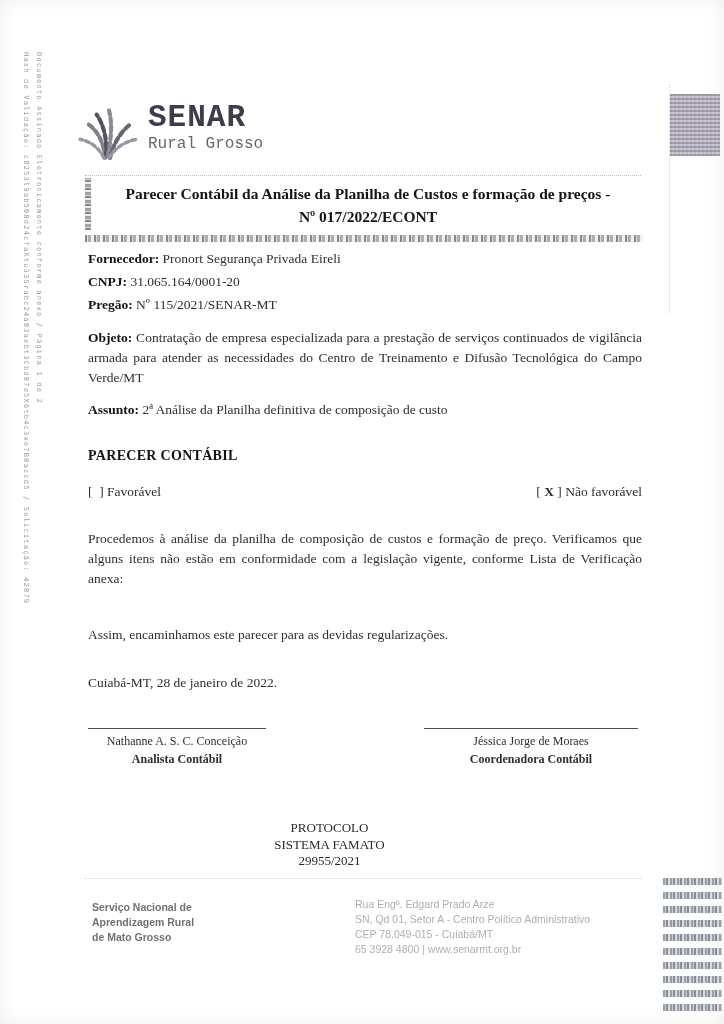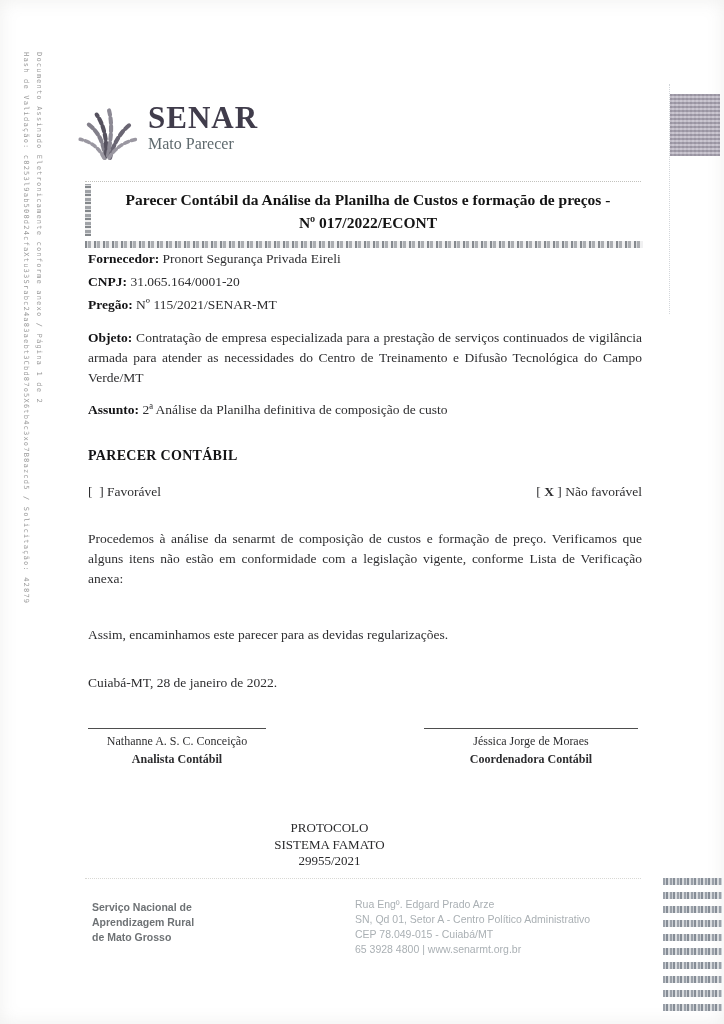--- a/index.html
+++ b/index.html
@@ -14,39 +14,39 @@
   .side-text {
     position:absolute; left:45px; top:52px; width:640px;
     transform:rotate(90deg); transform-origin:0 0;
     font-family:"DejaVu Sans Mono", monospace;
     font-size:7px; letter-spacing:1.2px; color:#9a9a9a; line-height:13px;
     white-space:nowrap;
   }
   
   .logo { position:absolute; left:74px; top:96px; display:flex; align-items:flex-start; }
   .logo svg { width:66px; height:66px; }
-  .logo-text { margin-left:8px; margin-top:6px; font-family:Liberation Serif, serif; }
+  .logo-text { margin-left:8px; margin-top:6px; font-family:Liberation Mono, monospace; }
   .logo-name { font-size:31px; font-weight:800; letter-spacing:1px; color:#403c4b; line-height:32px; }
   .logo-sub { font-size:16px; color:#5f6a6e; line-height:20px; }
   
   .gray-box {
     position:absolute; left:670px; top:94px; width:50px; height:62px;
     background:
       repeating-linear-gradient(0deg, rgba(130,125,140,.55) 0 2px, rgba(200,196,206,.5) 2px 4px),
       repeating-linear-gradient(90deg, #b6b1bc 0 2px, #cdc9d3 2px 4px);
   }
   .margin-line { position:absolute; left:669px; top:84px; height:230px; width:0; border-left:1px dotted #d3d6da; }
   .stripes { position:absolute; left:663px; top:878px; width:59px; }
   .stripe {
     height:7px; margin-bottom:7px;
     background:repeating-linear-gradient(90deg, #9aa0a8 0 2px, #ccd0d5 2px 3px, #868d96 3px 5px, #d8dbde 5px 7px);
   }
   
   .title-block {
-    position:absolute; left:85px; top:181px; width:556px; padding:6px 4px 8px 14px;
+    position:absolute; left:85px; top:175px; width:556px; padding:6px 4px 8px 14px;
     border-top:1px dotted #c2c2bd;
     text-align:center; font-weight:bold; font-size:15.5px; line-height:23px; color:#141414;
   }
   .title-left-strip {
     position:absolute; left:0; top:2px; width:6px; height:52px;
     background:repeating-linear-gradient(0deg, rgba(90,95,100,.75) 0 2px, rgba(175,178,182,.45) 2px 3px, rgba(120,124,130,.7) 3px 6px, rgba(205,205,205,.35) 6px 8px);
   }
   .title-underline {
     position:absolute; left:0; right:-2px; bottom:-6px; height:7px;
     background:repeating-linear-gradient(90deg, rgba(92,97,104,.75) 0 2px, rgba(168,172,177,.4) 2px 3px, rgba(126,130,136,.65) 3px 6px, rgba(205,206,208,.3) 6px 9px);
@@ -104,21 +104,21 @@
           <path d="M31 58 C32 44 30 30 22 18" stroke="#55515e" stroke-width="4" stroke-dasharray="5 3"></path>
           <path d="M33 58 C35 44 38 30 34 14" stroke="#8c8994" stroke-width="4" stroke-dasharray="5 3"></path>
           <path d="M35 60 C38 46 46 34 54 28" stroke="#6a6673" stroke-width="4" stroke-dasharray="5 3"></path>
           <path d="M34 60 C40 50 50 44 60 42" stroke="#9a97a1" stroke-width="3.4" stroke-dasharray="4 3"></path>
           <path d="M29 60 C24 50 16 44 6 42" stroke="#9a97a1" stroke-width="3.4" stroke-dasharray="4 3"></path>
         </g>
       </svg>
     </span>
     <span class="logo-text">
       <div class="logo-name">SENAR</div>
-      <div class="logo-sub">Mato Parecer</div>
+      <div class="logo-sub">Rural Grosso</div>
     </span>
   </div>
 
   <div class="margin-line"></div>
   <div class="gray-box"></div>
   <div class="stripes">
     <div class="stripe"></div>
     <div class="stripe"></div>
     <div class="stripe"></div>
     <div class="stripe"></div>
@@ -157,21 +157,21 @@
     </div>
 
     <div class="heading">PARECER CONTÁBIL</div>
 
     <div class="check-row">
       <span>[  ] Favorável</span>
       <span><span>[ </span><b>X</b><span> ] Não favorável</span></span>
     </div>
 
 
-    <div class="para main-para">Procedemos à análise da senarmt de composição de custos e formação de preço. Verificamos que alguns itens não estão em conformidade com a legislação vigente, conforme Lista de Verificação anexa:</div>
+    <div class="para main-para">Procedemos à análise da planilha de composição de custos e formação de preço. Verificamos que alguns itens não estão em conformidade com a legislação vigente, conforme Lista de Verificação anexa:</div>
 
     <div class="closing">Assim, encaminhamos este parecer para as devidas regularizações.</div>
 
     <div class="date-line">Cuiabá-MT, 28 de janeiro de 2022.</div>
   </div>
 
   <div class="sig sig-left">
     <div class="sig-line"></div>
     <div>Nathanne A. S. C. Conceição</div>
     <div class="sig-role">Analista Contábil</div>

